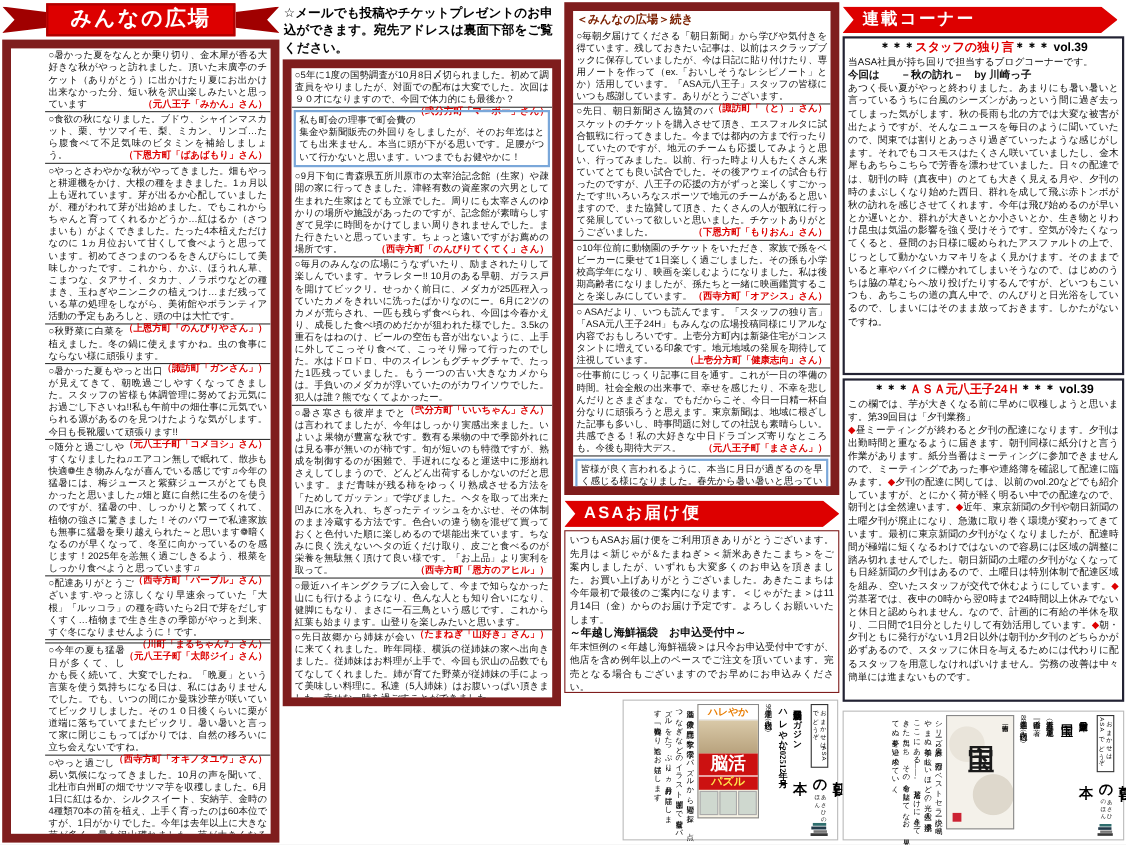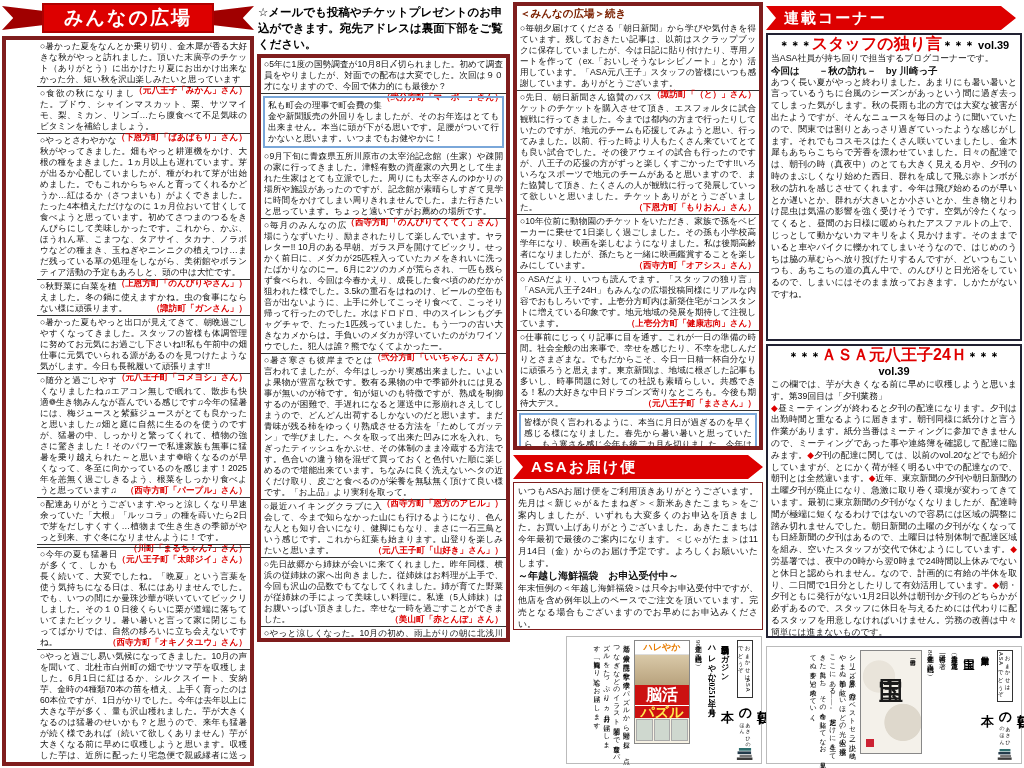--- a/index.html
+++ b/index.html
@@ -14,33 +14,33 @@
   .wing-right { clip-path:polygon(100% 0,0 20%,0 80%,100% 100%,72% 50%); }
   .ribbon-core { flex:1; background:#dd0000; border:2px solid #b00000; color:#ffffff;
                  font-size:19px; font-weight:bold; text-align:center; line-height:26px;
                  letter-spacing:2px; }
   .arrow-banner { background:#dd0000; color:#fff; font-weight:bold; font-size:15px;
                   line-height:24px; padding-left:18px; letter-spacing:2px;
                   clip-path:polygon(0 0,94% 0,100% 50%,94% 100%,0 100%,4% 50%); }
 
   
   .col { position:absolute; top:2px; }
-  .box { border:4px solid #7f1d1d; background:#fff; overflow:hidden; }
+  .box { border:8px solid #7f1d1d; background:#fff; overflow:hidden; }
   .entry { position:relative; border-bottom:1px solid #333; padding:1px 3px;
            font-size:8.6px; line-height:11px; text-align:justify; color:#111; }
   .entry:last-child { border-bottom:none; }
   .entry .sig { color:#dd0000; font-weight:bold; float:right; }
   .entry.note { border:2px solid #7aa7d9; margin:2px; padding:2px 3px; }
   .col-head { font-size:10.5px; font-weight:bold; color:#7b2000; padding:1px 3px; }
   .notice { font-size:11.5px; font-weight:bold; line-height:16px; color:#000; padding:2px 1px; }
 
   
   .serial-box { border:2px solid #222233; background:#fff; overflow:hidden; padding:1px 3px; }
   .serial-title { text-align:center; font-size:11px; font-weight:bold; color:#000; line-height:15px; }
-  .serial-title .red { color:#e00000; font-size:16px; }
+  .serial-title .red { color:#e00000; font-size:11px; }
   .serial-body { font-size:8.8px; line-height:11.8px; text-align:justify; color:#111; }
   .serial-episode { font-size:9.5px; font-weight:bold; }
   .accent { color:#dd0000; }
 
   
   .delivery-body { font-size:8.8px; line-height:12px; color:#111; padding:2px 4px; text-align:justify; }
   .delivery-sub { text-align:left; font-weight:bold; font-size:10px; line-height:13px; }
 
   
   .ad { position:absolute; background:#fff; border:1px solid #bbb; display:flex;
@@ -54,21 +54,21 @@
   .ad-line { font-size:8px; font-weight:bold; font-family:"Liberation Serif","DejaVu Serif",serif; }
   .ad-desc { font-size:6.8px; line-height:1.45; font-family:"Liberation Serif","DejaVu Serif",serif;
              height:100%; letter-spacing:0.5px; }
   .books-svg { margin-top:auto; }
 
   .cover { border:1px solid #888; overflow:hidden; position:relative; flex:none; }
   .cover1 { width:56px; height:104px; background:#f7f2e4; }
   .cover1 .c1-top { background:#fff; color:#e87c00; font-weight:bold; font-size:9px; text-align:center; border-bottom:1px solid #ddd; }
   .cover1 .c1-photo { height:30px; background:linear-gradient(#d9c9a8,#b8a27d); }
   .cover1 .c1-nou { background:#cc1111; color:#fff; font-size:16px; font-weight:bold; text-align:center; line-height:20px; }
-  .cover1 .c1-puz { background:#cc1111; color:#ffe94d; font-size:14px; font-weight:bold; text-align:center; line-height:12px; border-top:1px solid #fff; }
+  .cover1 .c1-puz { background:#cc1111; color:#ffe94d; font-size:10px; font-weight:bold; text-align:center; line-height:12px; border-top:1px solid #fff; }
   .cover1 .c1-thumbs { display:flex; gap:1px; padding:1px; }
   .cover1 .c1-thumbs div { flex:1; height:22px; background:#cfd8cf; border:1px solid #aaa; }
 
   .cover2 { width:62px; height:104px; background:
             radial-gradient(circle at 30% 25%, #e9e4da 0 18%, transparent 19%),
             radial-gradient(circle at 70% 70%, #ded8cc 0 22%, transparent 23%),
             #f4f1ea; }
   .cover2 .c2-title { position:absolute; top:8px; left:50%; transform:translateX(-50%);
             font-family:"Liberation Serif","DejaVu Serif",serif; font-weight:bold;
             font-size:24px; color:#1a1a1a; }
@@ -117,21 +117,21 @@
         <div class="entry"><span>○5年に1度の国勢調査が10月8日〆切られました。初めて調査員をやりましたが、対面での配布は大変でした。次回は９０才になりますので、今回で体力的にも最後か？</span><span class="sig">（弐分方町「マーボー」さん）</span></div>
 
         <div class="entry note"><span>私も町会の理事で町会費の集金や新聞販売の外回りをしましたが、そのお年迄はとても出来ません。本当に頭が下がる思いです。足腰がついて行かないと思います。いつまでもお健やかに！</span></div>
 
         <div class="entry"><span>○9月下旬に青森県五所川原市の太宰治記念館（生家）や疎開の家に行ってきました。津軽有数の資産家の六男として生まれた生家はとても立派でした。周りにも太宰さんのゆかりの場所や施設があったのですが、記念館が素晴らしすぎて見学に時間をかけてしまい周りきれませんでした。また行きたいと思っています。ちょっと遠いですがお薦めの場所です。</span><span class="sig">（西寺方町「のんびりてくてく」さん）</span></div>
 
         <div class="entry"><span>○毎月のみんなの広場にうなずいたり、励まされたりして楽しんでいます。ヤラレター!! 10月のある早朝、ガラス戸を開けてビックリ。せっかく前日に、メダカが25匹程入っていたカメをきれいに洗ったばかりなのにー。6月に2ツのカメが荒らされ、一匹も残らず食べられ、今回は今春かえり、成長した食べ頃のめだかが狙われた様でした。3.5kの重石をはねのけ、ビールの空缶も音が出ないように、上手に外してこっそり食べて、こっそり帰って行ったのでした。水はドロドロ、中のスイレンもグチャグチャで、たった1匹残っていました。もう一つの古い大きなカメからは。手負いのメダカが浮いていたのがカワイソウでした。犯人は誰？熊でなくてよかったー。</span><span class="sig">（弐分方町「いいちゃん」さん）</span></div>
 
         <div class="entry"><span>○暑さ寒さも彼岸までとは言われてましたが、今年はしっかり実感出来ました。いよいよ果物が豊富な秋です。数有る果物の中で季節外れには見る事が無いのが柿です。旬が短いのも特徴ですが、熟成を制御するのが困難で、手遅れになると運送中に形崩れさえしてしまうので、どんどん出荷するしかないのだと思います。まだ青味が残る柿をゆっくり熟成させる方法を「ためしてガッテン」で学びました。ヘタを取って出来た凹みに水を入れ、ちぎったティッシュをかぶせ、その体制のまま冷蔵する方法です。色合いの違う物を混ぜて買っておくと色付いた順に楽しめるので堪能出来ています。ちなみに良く洗えないヘタの近くだけ取り、皮ごと食べるのが栄養を無駄無く頂けて良い様です。「お上品」より実利を取って。</span><span class="sig">（西寺方町「恩方のアヒル」）</span></div>
 
-        <div class="entry"><span>○最近ハイキングクラブに入会して、今まで知らなかった山にも行けるようになり、色んな人とも知り合いになり、健脚にもなり、まさに一石三鳥という感じです。これから紅葉も始まります。山登りを楽しみたいと思います。</span><span class="sig">（元八王子町「山好き」さん」）</span></div>
+        <div class="entry"><span>○最近ハイキングクラブに入会して、今まで知らなかった山にも行けるようになり、色んな人とも知り合いになり、健脚にもなり、まさに一石三鳥という感じです。これから紅葉も始まります。山登りを楽しみたいと思います。</span><span class="sig">（たまねぎ「山好き」さん」）</span></div>
 
         <div class="entry"><span>○先日故郷から姉妹が会いに来てくれました。昨年同様、横浜の従姉妹の家へ出向きました。従姉妹はお料理が上手で、今回も沢山の品数でもてなしてくれました。姉が育てた野菜が従姉妹の手によって美味しい料理に。私達（5人姉妹）はお腹いっぱい頂きました。幸せな一時を過ごすことができました。</span><span class="sig">（美山町「赤とんぼ」さん）</span></div>
 
         <div class="entry"><span>○やっと涼しくなった。10月の初め、雨上がりの朝に北浅川沿いを散歩してビックリ!!いつも8月に見ていたオレンジ色の小さなつる花マルバルコウがフェンスにびっしりと咲いていて、足元には真っ赤な彼岸花が列を作り、見上げれば大木に絡まって咲く紫の葛の花房と白い雪の様な仙人草。その他ヤブランとセージ、それからピンクのおしろい花、黄色のイヌキクイモも…「みんな涼しくなるの待ってたのね～それで一斉にね」怖いくらいキレイな秋花一斉咲きの光景でしたー（地球、大丈夫?）</span></div>
 
       </div>
   </div>
 
   <div class="col" style="left:513px; width:250px;">
     <div class="box" style="height:448px;">

